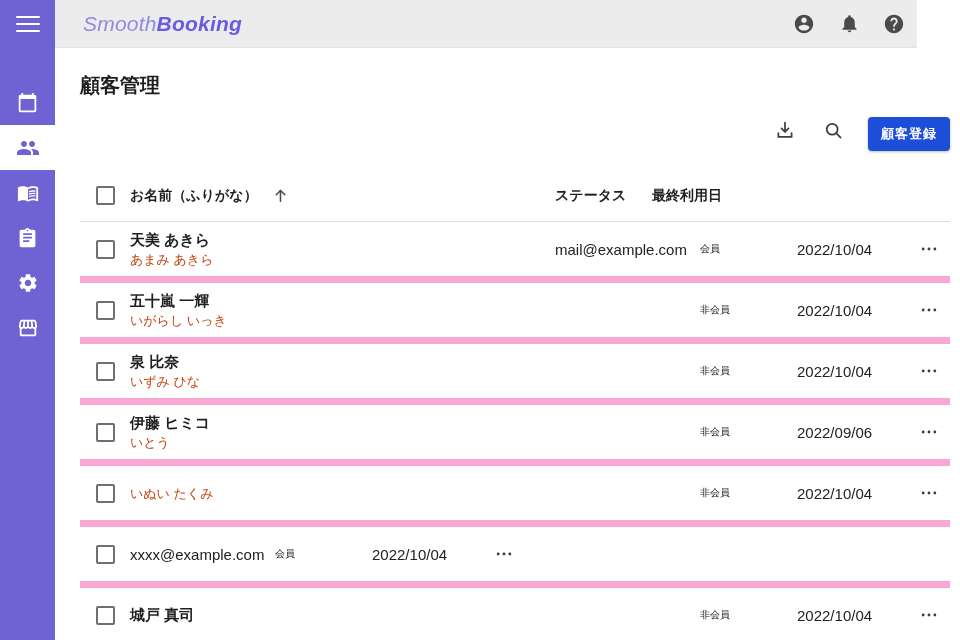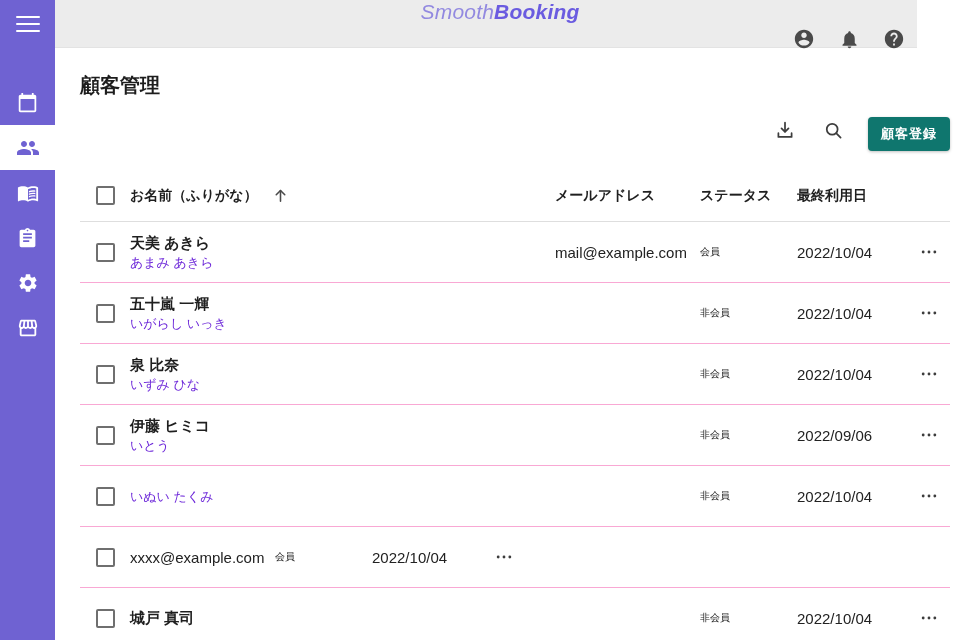--- a/index.html
+++ b/index.html
@@ -2,21 +2,21 @@
 <html><head>
 <meta charset="utf-8">
 <style>
   * { margin:0; padding:0; box-sizing:border-box; }
   html,body { width:960px; height:640px; }
   body { font-family:"Liberation Sans","DejaVu Sans",sans-serif; background:#fff; }
   #app { position:relative; width:960px; height:640px; background:#fff; overflow:hidden; }
 
   
   .topbar { position:absolute; left:55px; top:0; width:862px; height:48px;
-            background:#ececec; display:flex; align-items:center; border-bottom:1px solid #e3e3e3;flex-direction:column; }
+            background:#ececec; display:flex; align-items:center; border-bottom:1px solid #e3e3e3; }
   .logo { margin-left:28px; font-size:21px; font-style:italic; letter-spacing:.2px; cursor:default; }
   .logo .lt { color:#9289e0; font-weight:normal; }
   .logo .bd { color:#6a5be0; font-weight:bold; }
   .topbar-icons { margin-left:auto; margin-right:8px; display:flex; align-items:center; gap:15px; }
   .icon-btn { width:30px; height:30px; display:flex; align-items:center; justify-content:center;
               border:none; background:transparent; cursor:pointer; border-radius:50%; }
 
   
   .sidebar { position:absolute; left:0; top:0; width:55px; height:640px; background:#6f62d2; z-index:3; }
   .hamburger { height:48px; display:flex; align-items:center; justify-content:center; cursor:pointer; }
@@ -28,43 +28,43 @@
   .nav-item.active { background:#ffffff; color:#6f62d2; }
   .nav-item svg { display:block; }
 
   
   .page-title { position:absolute; left:80px; top:72px; font-size:20px; font-weight:bold; color:#1d1d1d; }
   .toolbar { position:absolute; top:112px; right:10px; height:36px; display:flex; align-items:center; }
   .tool-icon { width:34px; height:34px; border:none; background:transparent; cursor:pointer;
                display:flex; align-items:center; justify-content:center; }
   .tool-icon.dl { margin-right:14px; }
   .tool-icon.sr { margin-right:18px; }
-  .register-btn { width:82px; height:34px; background:#0f766e; color:#fff; border:none; border-radius:4px;
+  .register-btn { width:82px; height:34px; background:#1d4ed8; color:#fff; border:none; border-radius:4px;
                   font-size:13px; font-weight:bold; letter-spacing:1px; cursor:pointer;
                   font-family:inherit; box-shadow:0 1px 3px rgba(0,0,0,.25);margin-top:8px; }
 
   
   .table { position:absolute; left:80px; top:170px; width:870px; }
   .thead, .trow { display:flex; align-items:center; }
   .thead { height:52px; border-bottom:1px solid #dedede; }
-  .trow  { height:61px; border-bottom:1px solid #f9a8d4; }
+  .trow  { height:61px; border-bottom:7px solid #f9a8d4; }
   .cell { flex:none; }
   .cb-cell     { width:50px; padding-left:16px; display:flex; align-items:center; }
   .name-cell   { width:425px; }
   .email-cell  { width:145px; font-size:15px; color:#222; }
   .status-cell { width:97px;  font-size:10px; color:#222; }
   .date-cell   { width:110px; font-size:15px; font-weight:normal; color:#222; }
   .more-cell   { width:43px; display:flex; justify-content:center; }
   .checkbox { width:19px; height:19px; border:2px solid #6f6f6f; border-radius:2px; background:#fff;
               display:inline-block; cursor:pointer; }
   .th-label { font-size:14px; font-weight:bold; color:#1f1f1f; }
   .name-head { display:flex; align-items:center; gap:14px; }
   .sort-icon { display:flex; align-items:center; cursor:pointer; }
   .cust-name { font-size:15px; font-weight:bold; color:#1f1f1f; line-height:1.35; }
-  .cust-kana { font-size:13px; color:#6d28d9; line-height:1.35; margin-top:1px; }
+  .cust-kana { font-size:13px; color:#c2410c; line-height:1.35; margin-top:1px; }
   .more-btn { border:none; background:transparent; cursor:pointer; width:30px; height:30px;
               display:flex; align-items:center; justify-content:center; }
 </style>
 </head>
 <body>
 
 <div id="app">
 
   <header class="topbar">
     <div class="logo">
@@ -170,21 +170,20 @@
       </div>
       <div class="cell name-cell name-head">
         <span class="th-label">お名前（ふりがな）</span>
         <span class="sort-icon">
           <svg width="17" height="17" viewBox="0 0 24 24" fill="none" stroke="#4a4a4a" stroke-width="2.2" stroke-linecap="round" stroke-linejoin="round">
               <path d="M12 20V5"></path>
               <path d="M6 11l6-6 6 6"></path>
             </svg>
         </span>
       </div>
-      <div class="cell email-cell th-label">メールアドレス</div>
       <div class="cell status-cell th-label">ステータス</div>
       <div class="cell date-cell th-label" style="font-weight:bold;">最終利用日</div>
       <div class="cell more-cell"></div>
     </div>
     <div id="table-body">
   <div class="trow">
     <div class="cell cb-cell">
       <span class="checkbox"></span>
     </div>
     <div class="cell name-cell">

